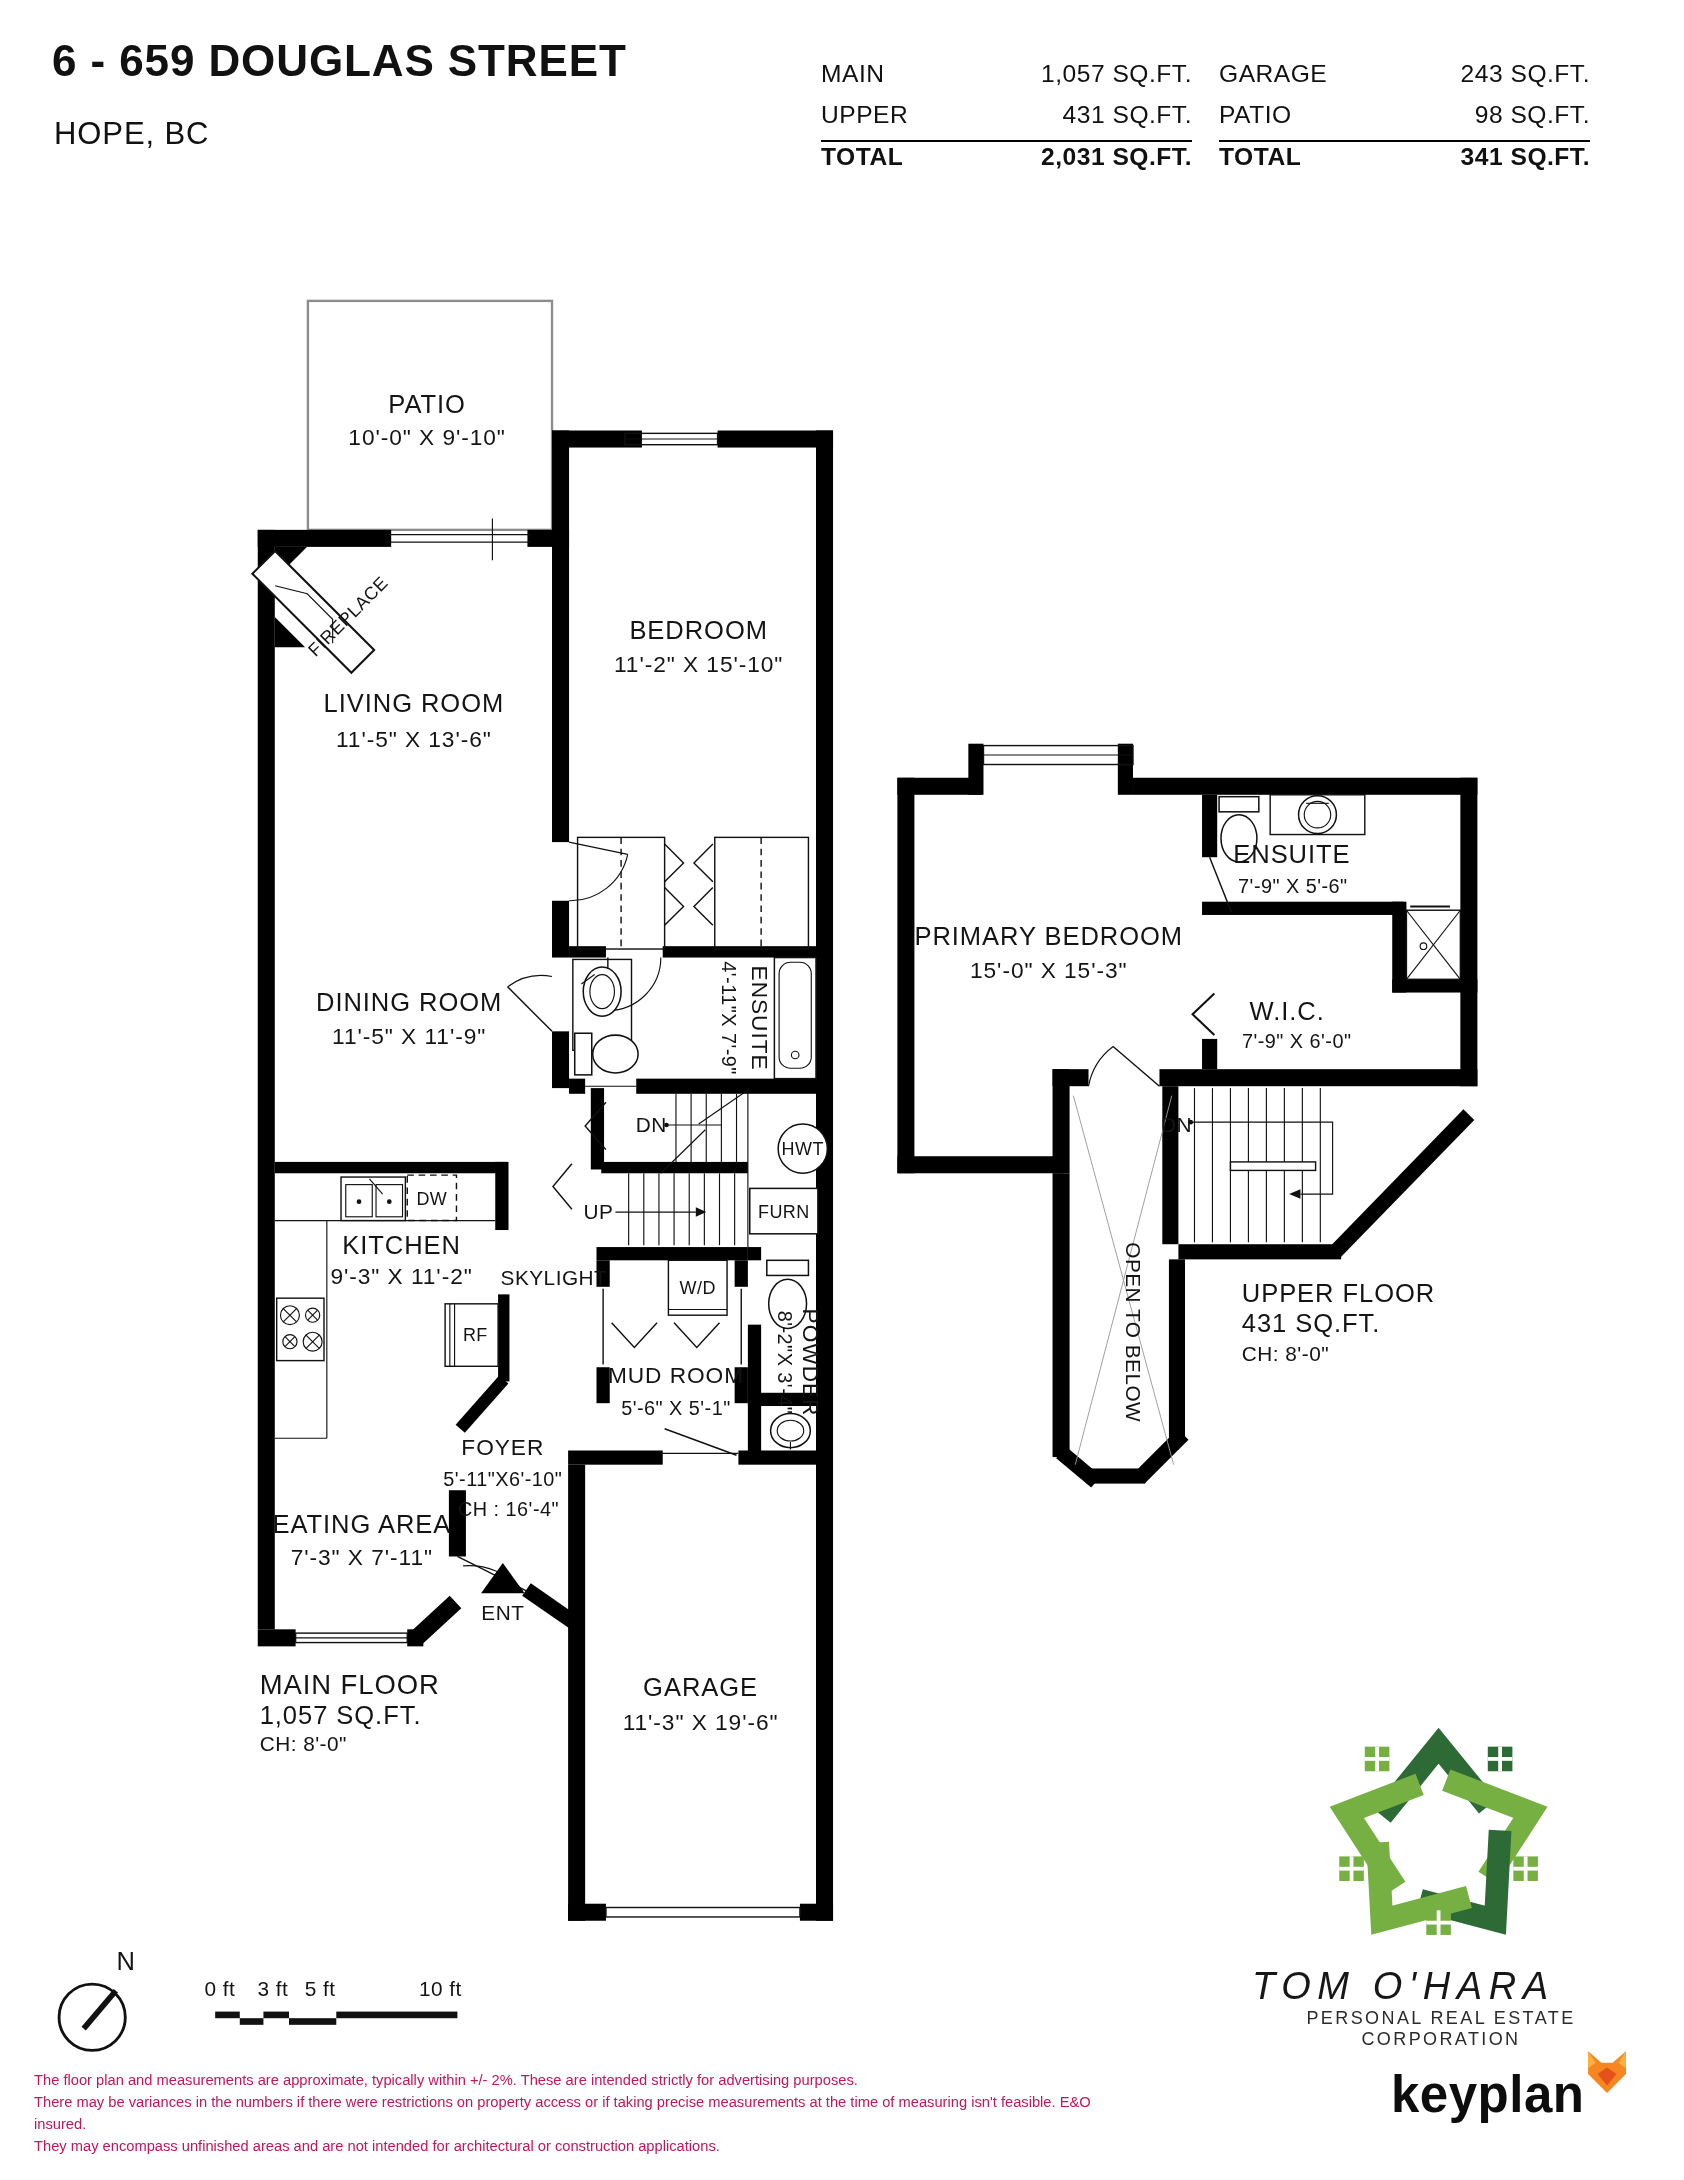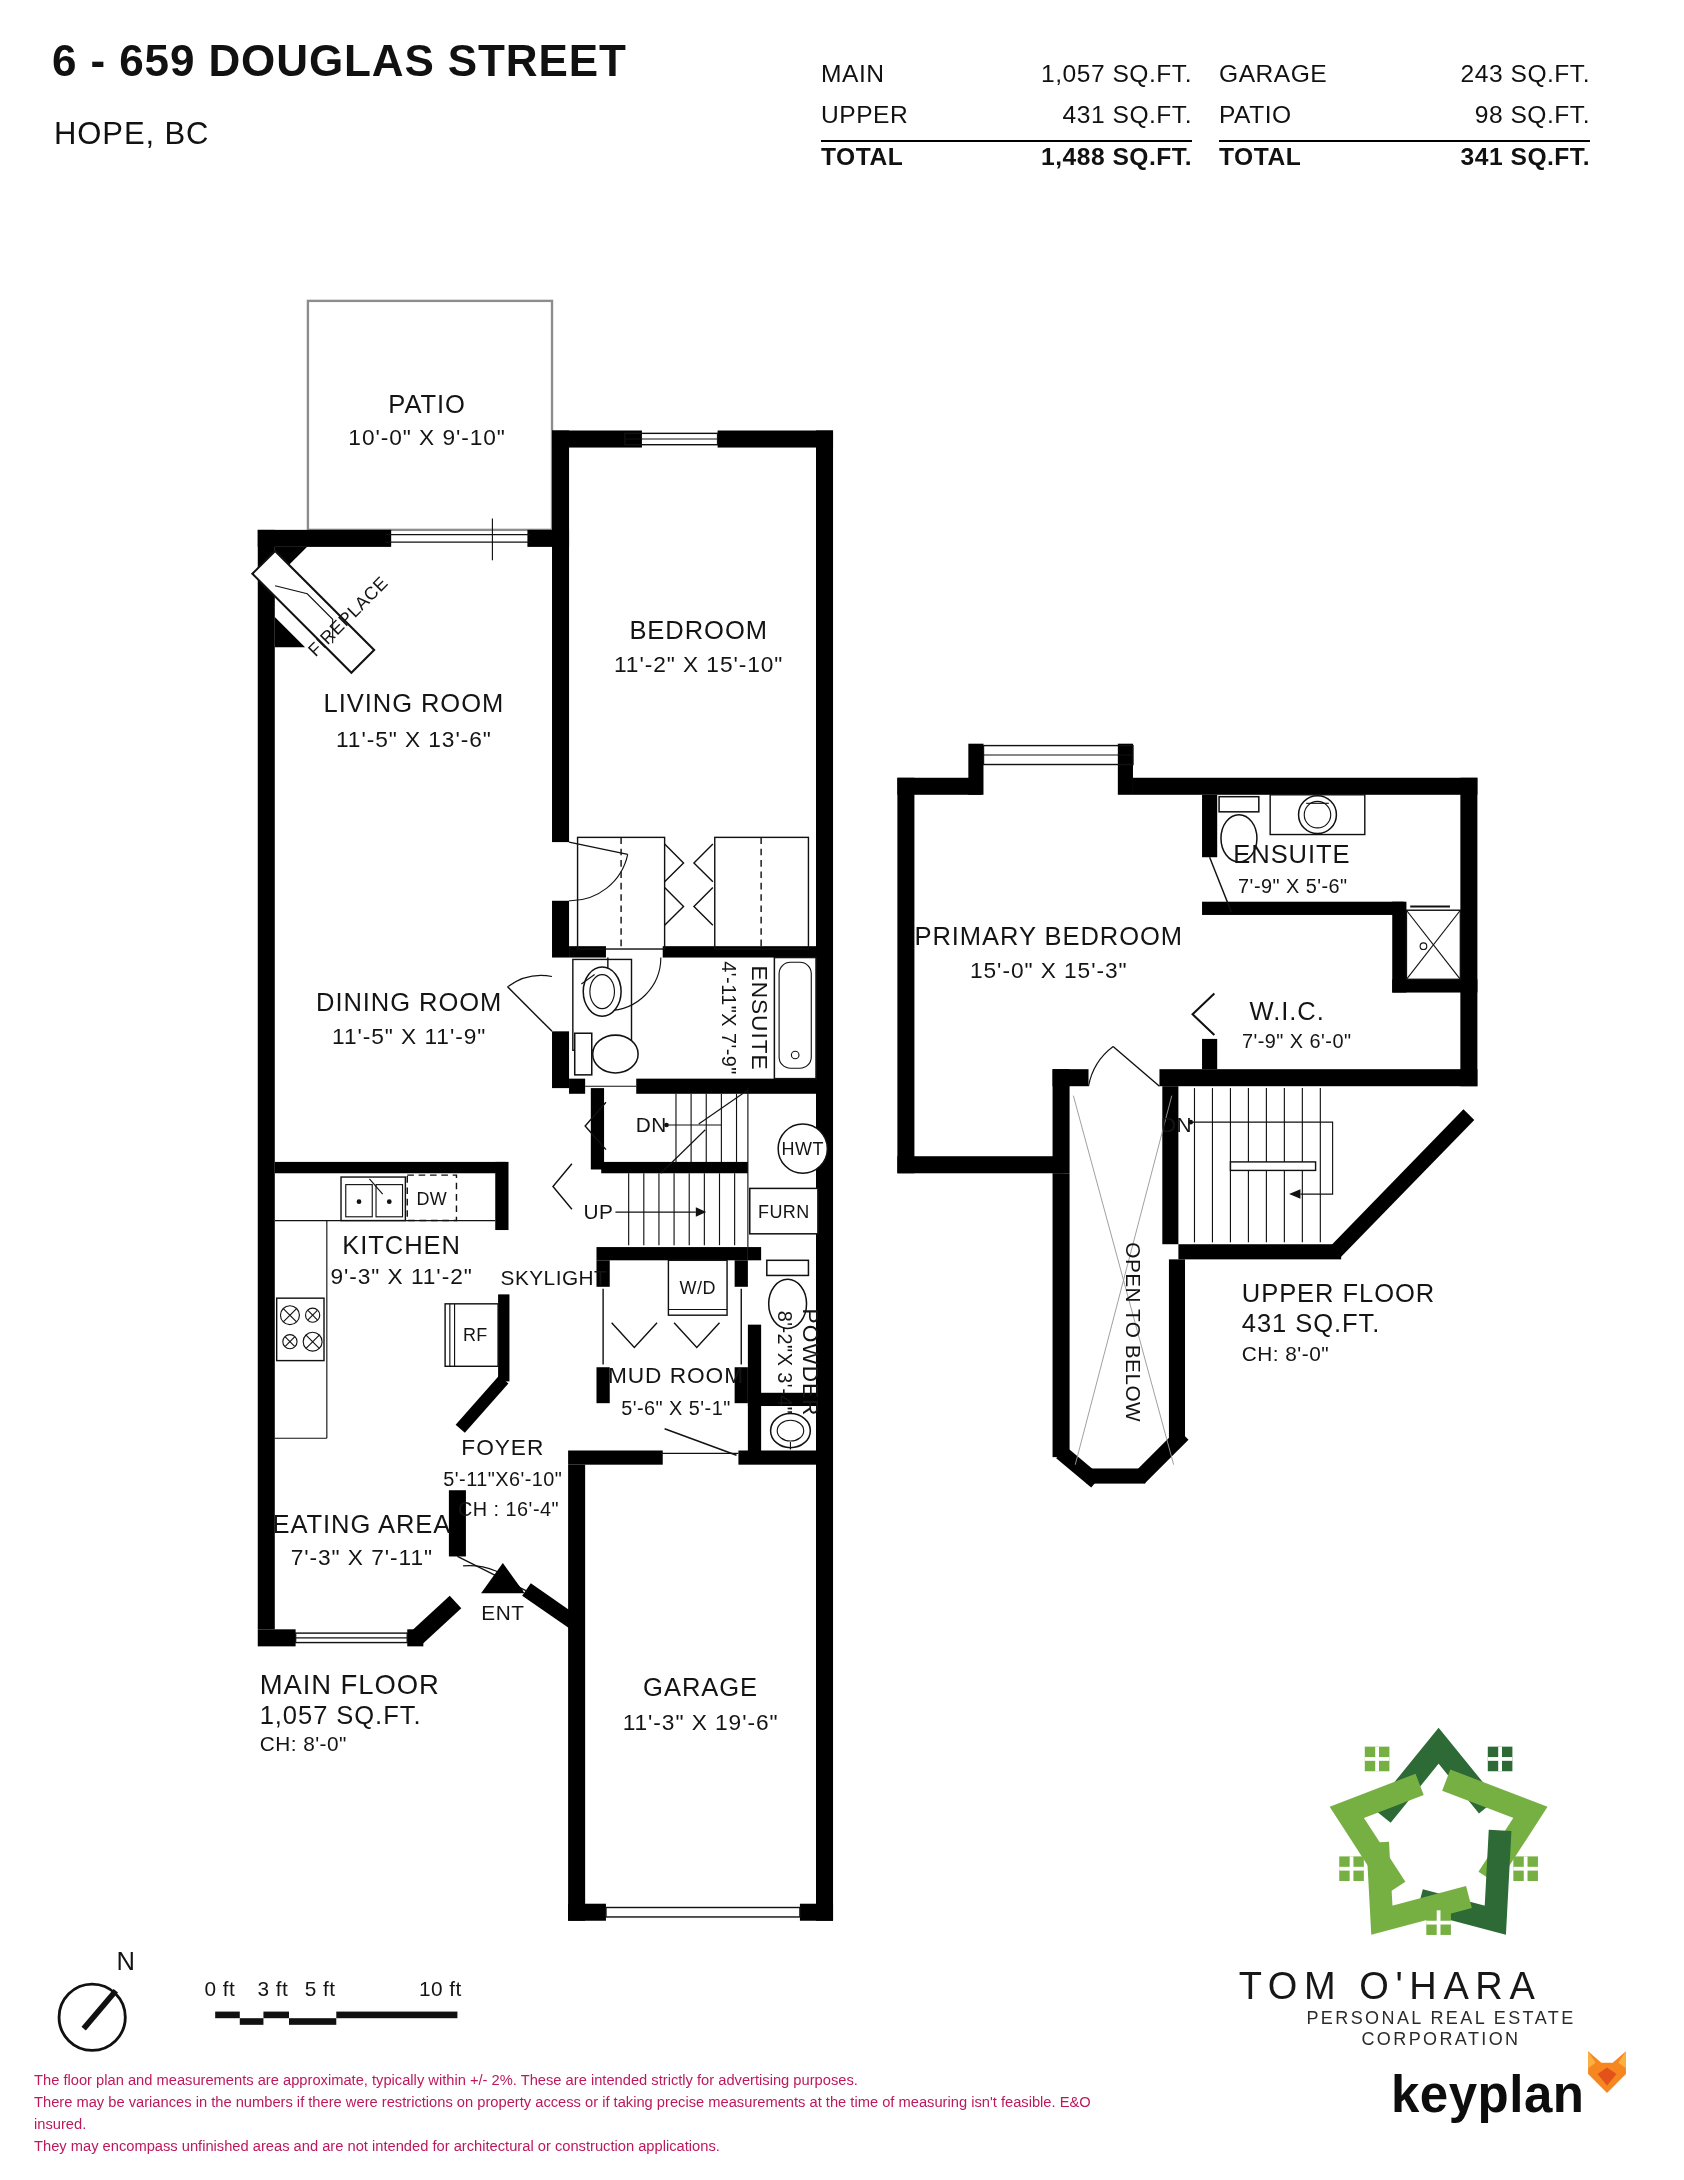--- a/index.html
+++ b/index.html
@@ -12,22 +12,22 @@
   
   .tbl-group{position:absolute;top:53px;width:371px;}
   .tbl-left{left:821px;}
   .tbl-right{left:1219px;}
   .tbl-row{display:flex;justify-content:space-between;align-items:center;height:41px;font-size:24.6px;letter-spacing:0.5px;}
   .tbl-total{display:flex;justify-content:space-between;align-items:flex-start;height:44px;
              border-top:2.8px solid #000;margin-top:4.7px;padding-top:1px;font-size:24.6px;font-weight:700;letter-spacing:0.5px;}
   
   .disclaimer{position:absolute;left:34px;top:2069px;width:1098px;font-size:14.7px;line-height:22px;color:#be185d;}
   
-  .brand-name{position:absolute;left:1198px;top:1965px;width:384px;text-align:center;
-              font-size:38px;letter-spacing:6.6px;font-weight:500;color:#171717;}
+  .brand-name{position:absolute;left:1252px;top:1965px;width:384px;
+              font-size:38px;letter-spacing:6.6px;font-weight:500;color:#171717;font-style:italic;}
   .brand-tagline{position:absolute;left:1230px;top:2008px;width:422px;text-align:center;
               font-size:18px;letter-spacing:2.4px;font-weight:400;color:#2b2b2b;}
   .keyplan{position:absolute;left:1391px;top:2065px;font-size:51px;font-weight:600;letter-spacing:0.5px;color:#0d0d0d;}
   
   text{fill:#141414;}
   .rn{font-size:27px;letter-spacing:1px;text-anchor:middle;}
   .rd{font-size:24px;letter-spacing:1px;text-anchor:middle;}
   .rd2{font-size:21px;letter-spacing:0.5px;text-anchor:middle;}
   .sm{font-size:19px;letter-spacing:0.5px;text-anchor:middle;}
   .sm2{font-size:22px;letter-spacing:0.5px;text-anchor:middle;}
@@ -54,21 +54,21 @@
     <div class="tbl-row">
       <span>MAIN</span>
       <span>1,057 SQ.FT.</span>
     </div>
     <div class="tbl-row">
       <span>UPPER</span>
       <span>431 SQ.FT.</span>
     </div>
     <div class="tbl-total">
       <span>TOTAL</span>
-      <span>1,488 SQ.FT.</span>
+      <span>2,031 SQ.FT.</span>
     </div>
   </div>
   <div class="tbl-group tbl-right">
     <div class="tbl-row">
       <span>GARAGE</span>
       <span>243 SQ.FT.</span>
     </div>
     <div class="tbl-row">
       <span>PATIO</span>
       <span>98 SQ.FT.</span>

